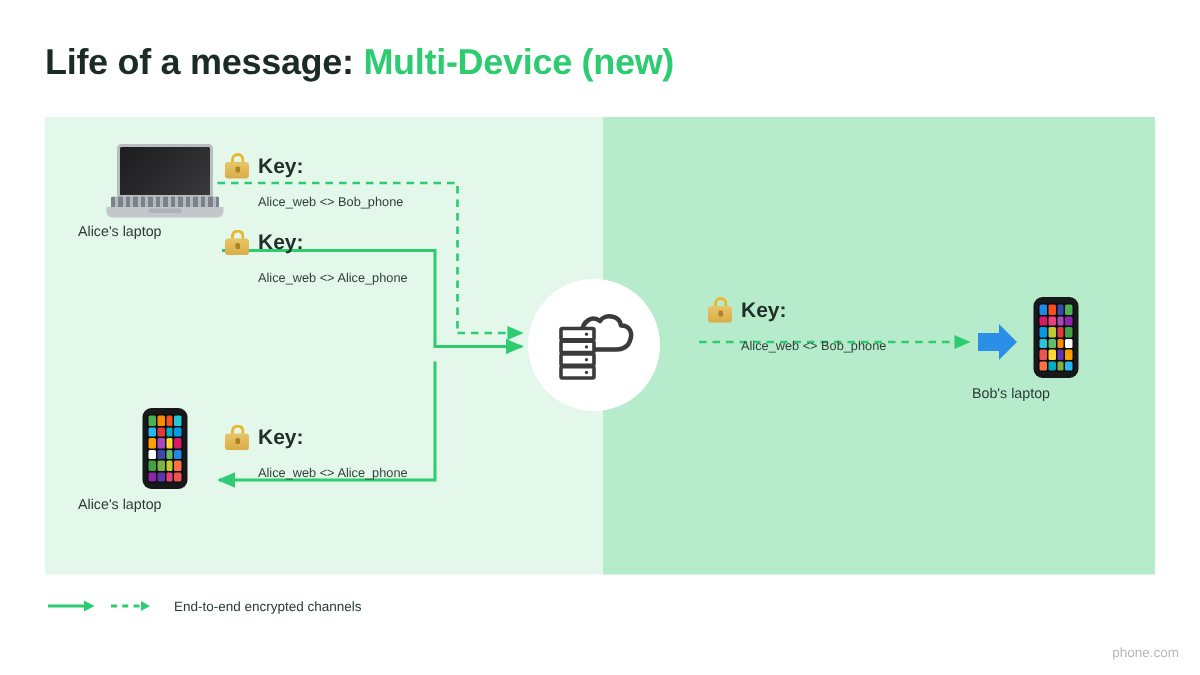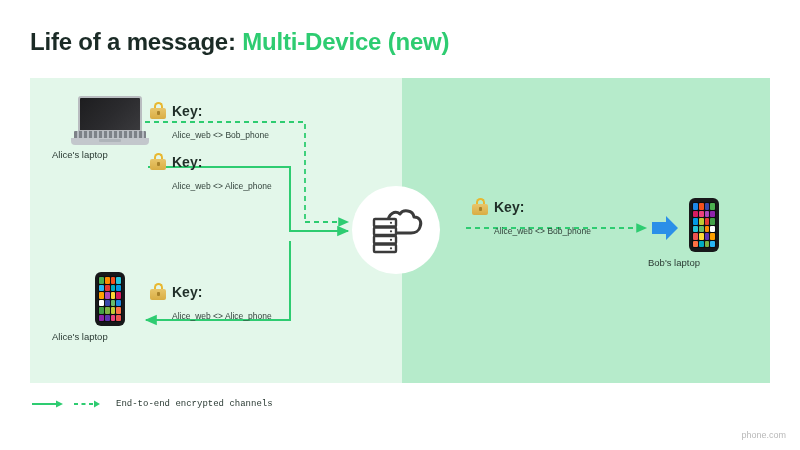--- a/index.html
+++ b/index.html
@@ -109,21 +109,21 @@
   #key-4 { left:472px; top:196px; }
 
   
   #connectors { position:absolute; left:0; top:0; width:800px; height:450px; }
 
   
   #legend {
     position:absolute; left:32px; top:399px;
     display:flex; align-items:center; gap:8px;
   }
-  #legend .lg-text { font-size:9px; color:#2b3b34; margin-left:4px; white-space:nowrap;font-family:Liberation Mono, monospace; }
+  #legend .lg-text { font-size:9px; color:#2b3b34; margin-left:4px; white-space:nowrap; }
 
   
   #watermark {
     position:absolute; right:14px; bottom:10px;
     font-size:9px; color:#b9b9b9;
   }
 </style>
 </head>
 <body>
 

